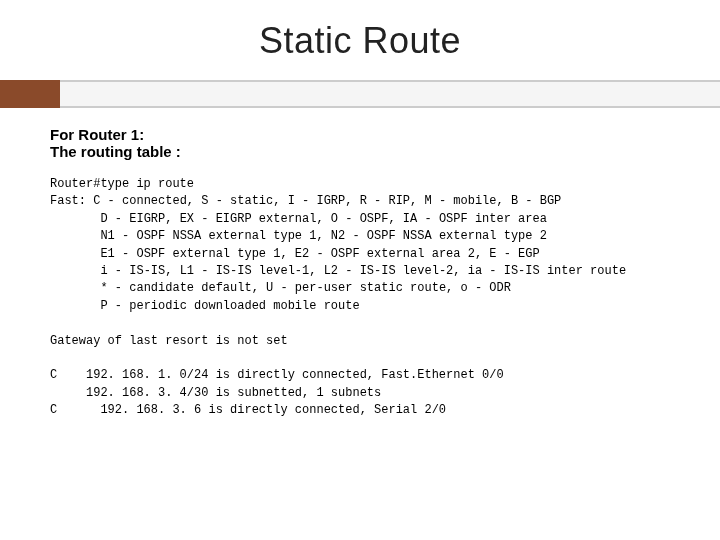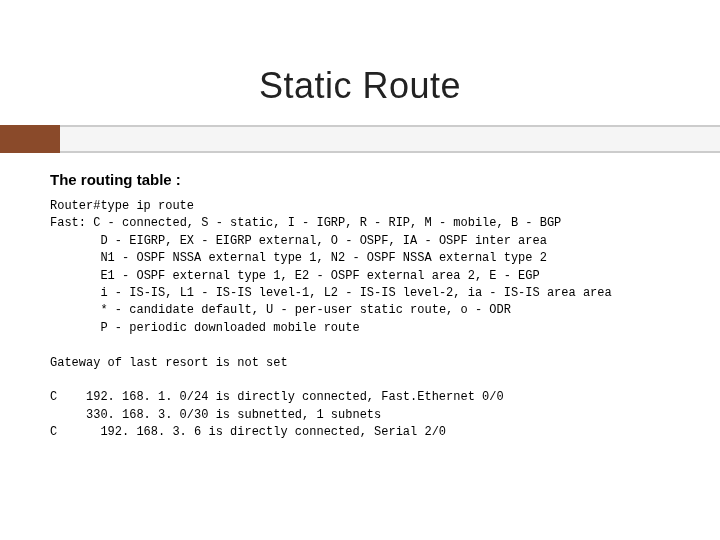--- a/index.html
+++ b/index.html
@@ -16,21 +16,20 @@
       padding: 20px 0 0 0;
     }
     .title {
       text-align: center;
       font-size: 36px;
       font-weight: normal;
       color: #222;
       font-family: Arial, sans-serif;
       letter-spacing: 0.5px;
       margin-bottom: 18px;
-      margin-top: 45px;
     }
     .accent-row {
       display: flex;
       width: 100%;
       height: 28px;
     }
     .accent-left {
       width: 60px;
       background: #8a4a2a;
     }
@@ -47,21 +46,21 @@
       font-size: 15px;
       font-weight: bold;
       font-family: Arial, sans-serif;
       color: #000;
     }
     .intro2 {
       font-size: 15px;
       font-weight: bold;
       font-family: Arial, sans-serif;
       color: #000;
-      margin-bottom: 10px;
+      margin-bottom: 16px;
     }
     .terminal {
       font-family: "Courier New", Courier, monospace;
       font-size: 12px;
       line-height: 1.45;
       color: #000;
       white-space: pre;
     }
   </style>
 </head>
@@ -69,30 +68,31 @@
 
 <div class="slide">
   <div class="title">Static Route</div>
 
   <div class="accent-row">
     <div class="accent-left"></div>
     <div class="accent-right"></div>
   </div>
 
   <div class="body">
+    <div class="intro1">For Router 1:</div>
     <div class="intro2">The routing table :</div>
 
     <div class="terminal"><span>Router#type ip route</span>
 <span>Fast: </span><span>C - connected, S - static, I - IGRP, R - RIP, M - mobile, B - BGP</span>
 <span>       </span><span>D - EIGRP, EX - EIGRP external, O - OSPF, IA - OSPF inter area</span>
 <span>       </span><span>N1 - OSPF NSSA external type 1, N2 - OSPF NSSA external type 2</span>
 <span>       </span><span>E1 - OSPF external type 1, E2 - OSPF external area 2, E - EGP</span>
-<span>       </span><span>i - IS-IS, L1 - IS-IS level-1, L2 - IS-IS level-2, ia - IS-IS area area</span>
+<span>       </span><span>i - IS-IS, L1 - IS-IS level-1, L2 - IS-IS level-2, ia - IS-IS inter route</span>
 <span>       </span><span>* - candidate default, U - per-user static route, o - ODR</span>
 <span>       </span><span>P - periodic downloaded mobile route</span>
 <span></span>
 <span>Gateway of last resort is not set</span>
 <span></span>
 <span>C    192. 168. 1. 0/24 is directly connected, Fast.Ethernet 0/0</span>
-<span>     330. 168. 3. 0/30 is subnetted, 1 subnets</span>
+<span>     192. 168. 3. 4/30 is subnetted, 1 subnets</span>
 <span>C      192. 168. 3. 6 is directly connected, Serial 2/0</span></div>
   </div>
 </div>
 
 </body></html>

